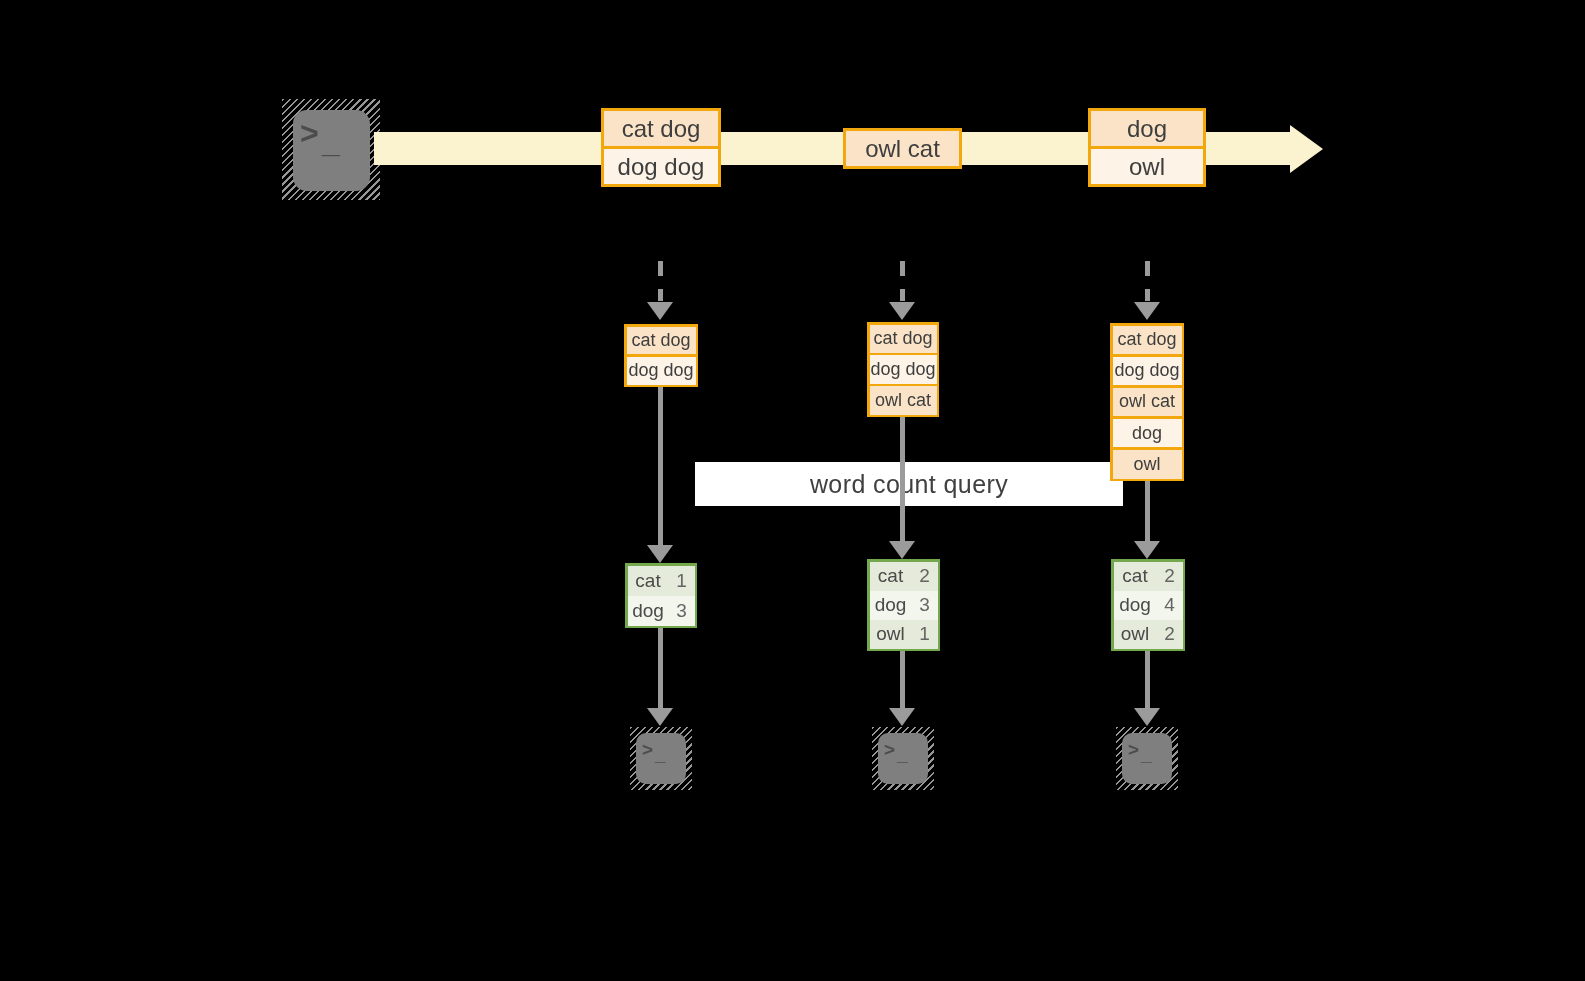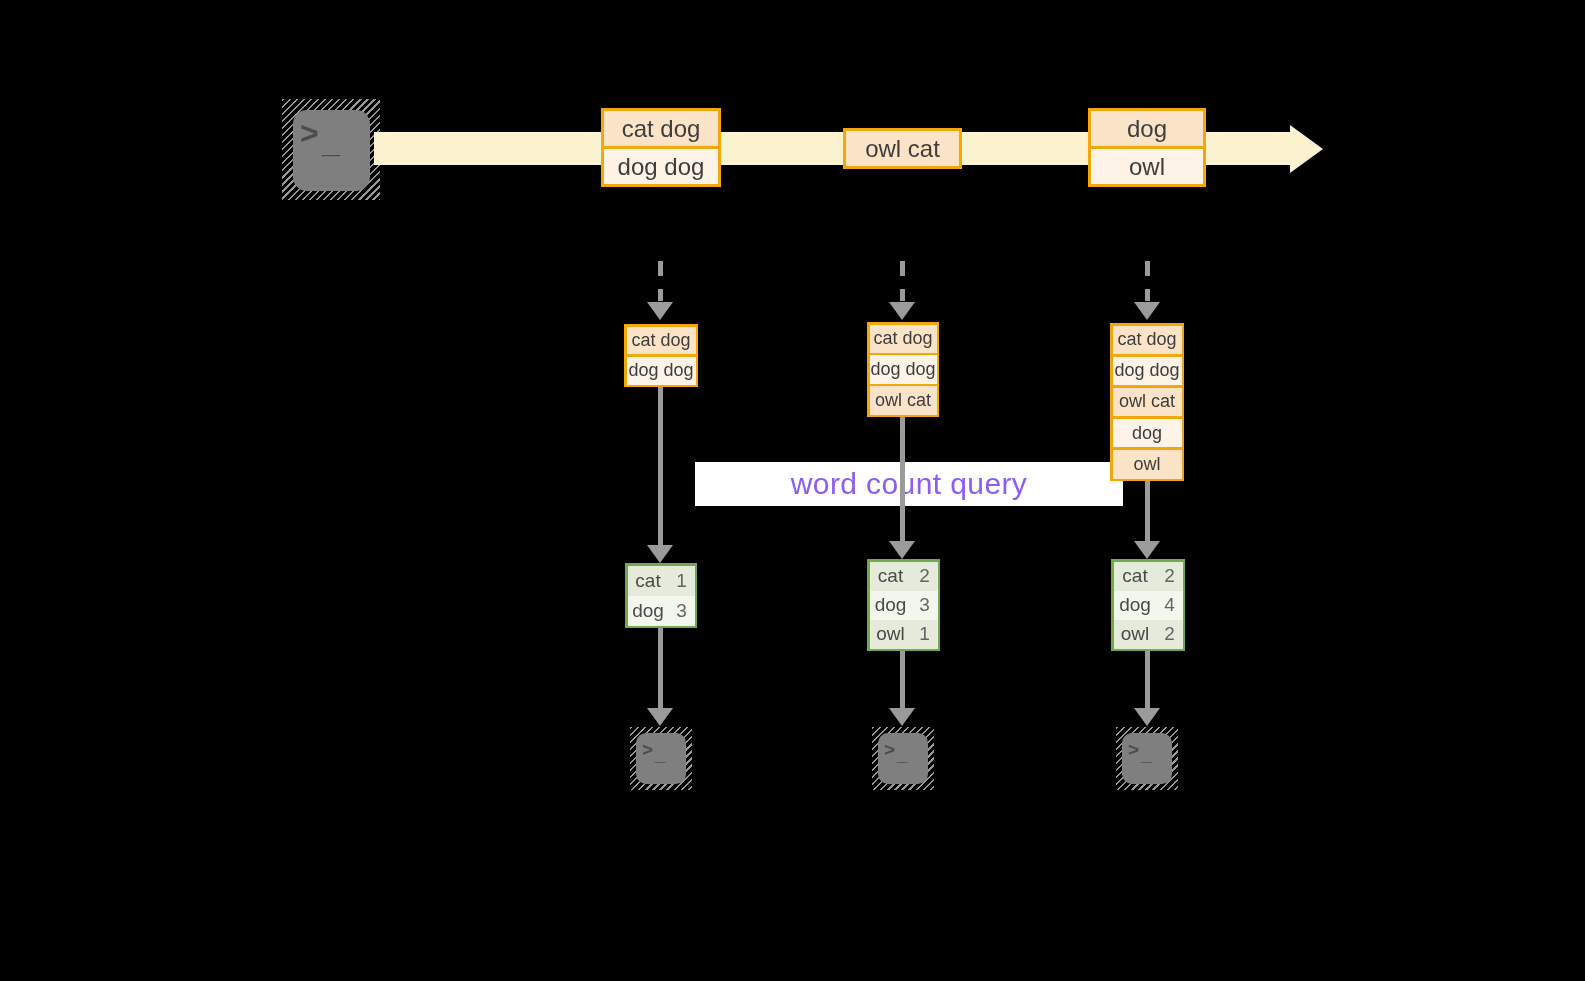--- a/index.html
+++ b/index.html
@@ -40,21 +40,21 @@
 
   
   .aline { position:absolute; width:5px; background:#9b9b9b; z-index:2; }
   .aline.dash { background:repeating-linear-gradient(180deg,#9b9b9b 0 15px,transparent 15px 28px); }
   .ahead { position:absolute; width:0; height:0; z-index:2;
     border-left:13px solid transparent; border-right:13px solid transparent; border-top:18px solid #9b9b9b; }
 
   
   .qband { position:absolute; left:695px; top:462px; width:428px; height:44px; background:#ffffff;
     z-index:1; display:flex; align-items:center; justify-content:center; }
-  .qband span { font-size:30px; color:#8b5cf6; letter-spacing:0.4px; }
+  .qband span { font-size:25px; color:#404040; letter-spacing:0.4px; }
 </style>
 </head>
 <body>
 
 <div class="canvas">
 
   <div class="hatch" style="left:282px; top:99px; width:98px; height:101px;"></div>
   <div class="term-solid" style="left:293px; top:110px; width:77px; height:81px; border-radius:14px;"></div>
   <span class="term-glyph" style="left:300px; top:117px; font-size:32px;">&gt;</span>
   <span class="term-glyph" style="left:322px; top:125px; font-size:32px;">_</span>

